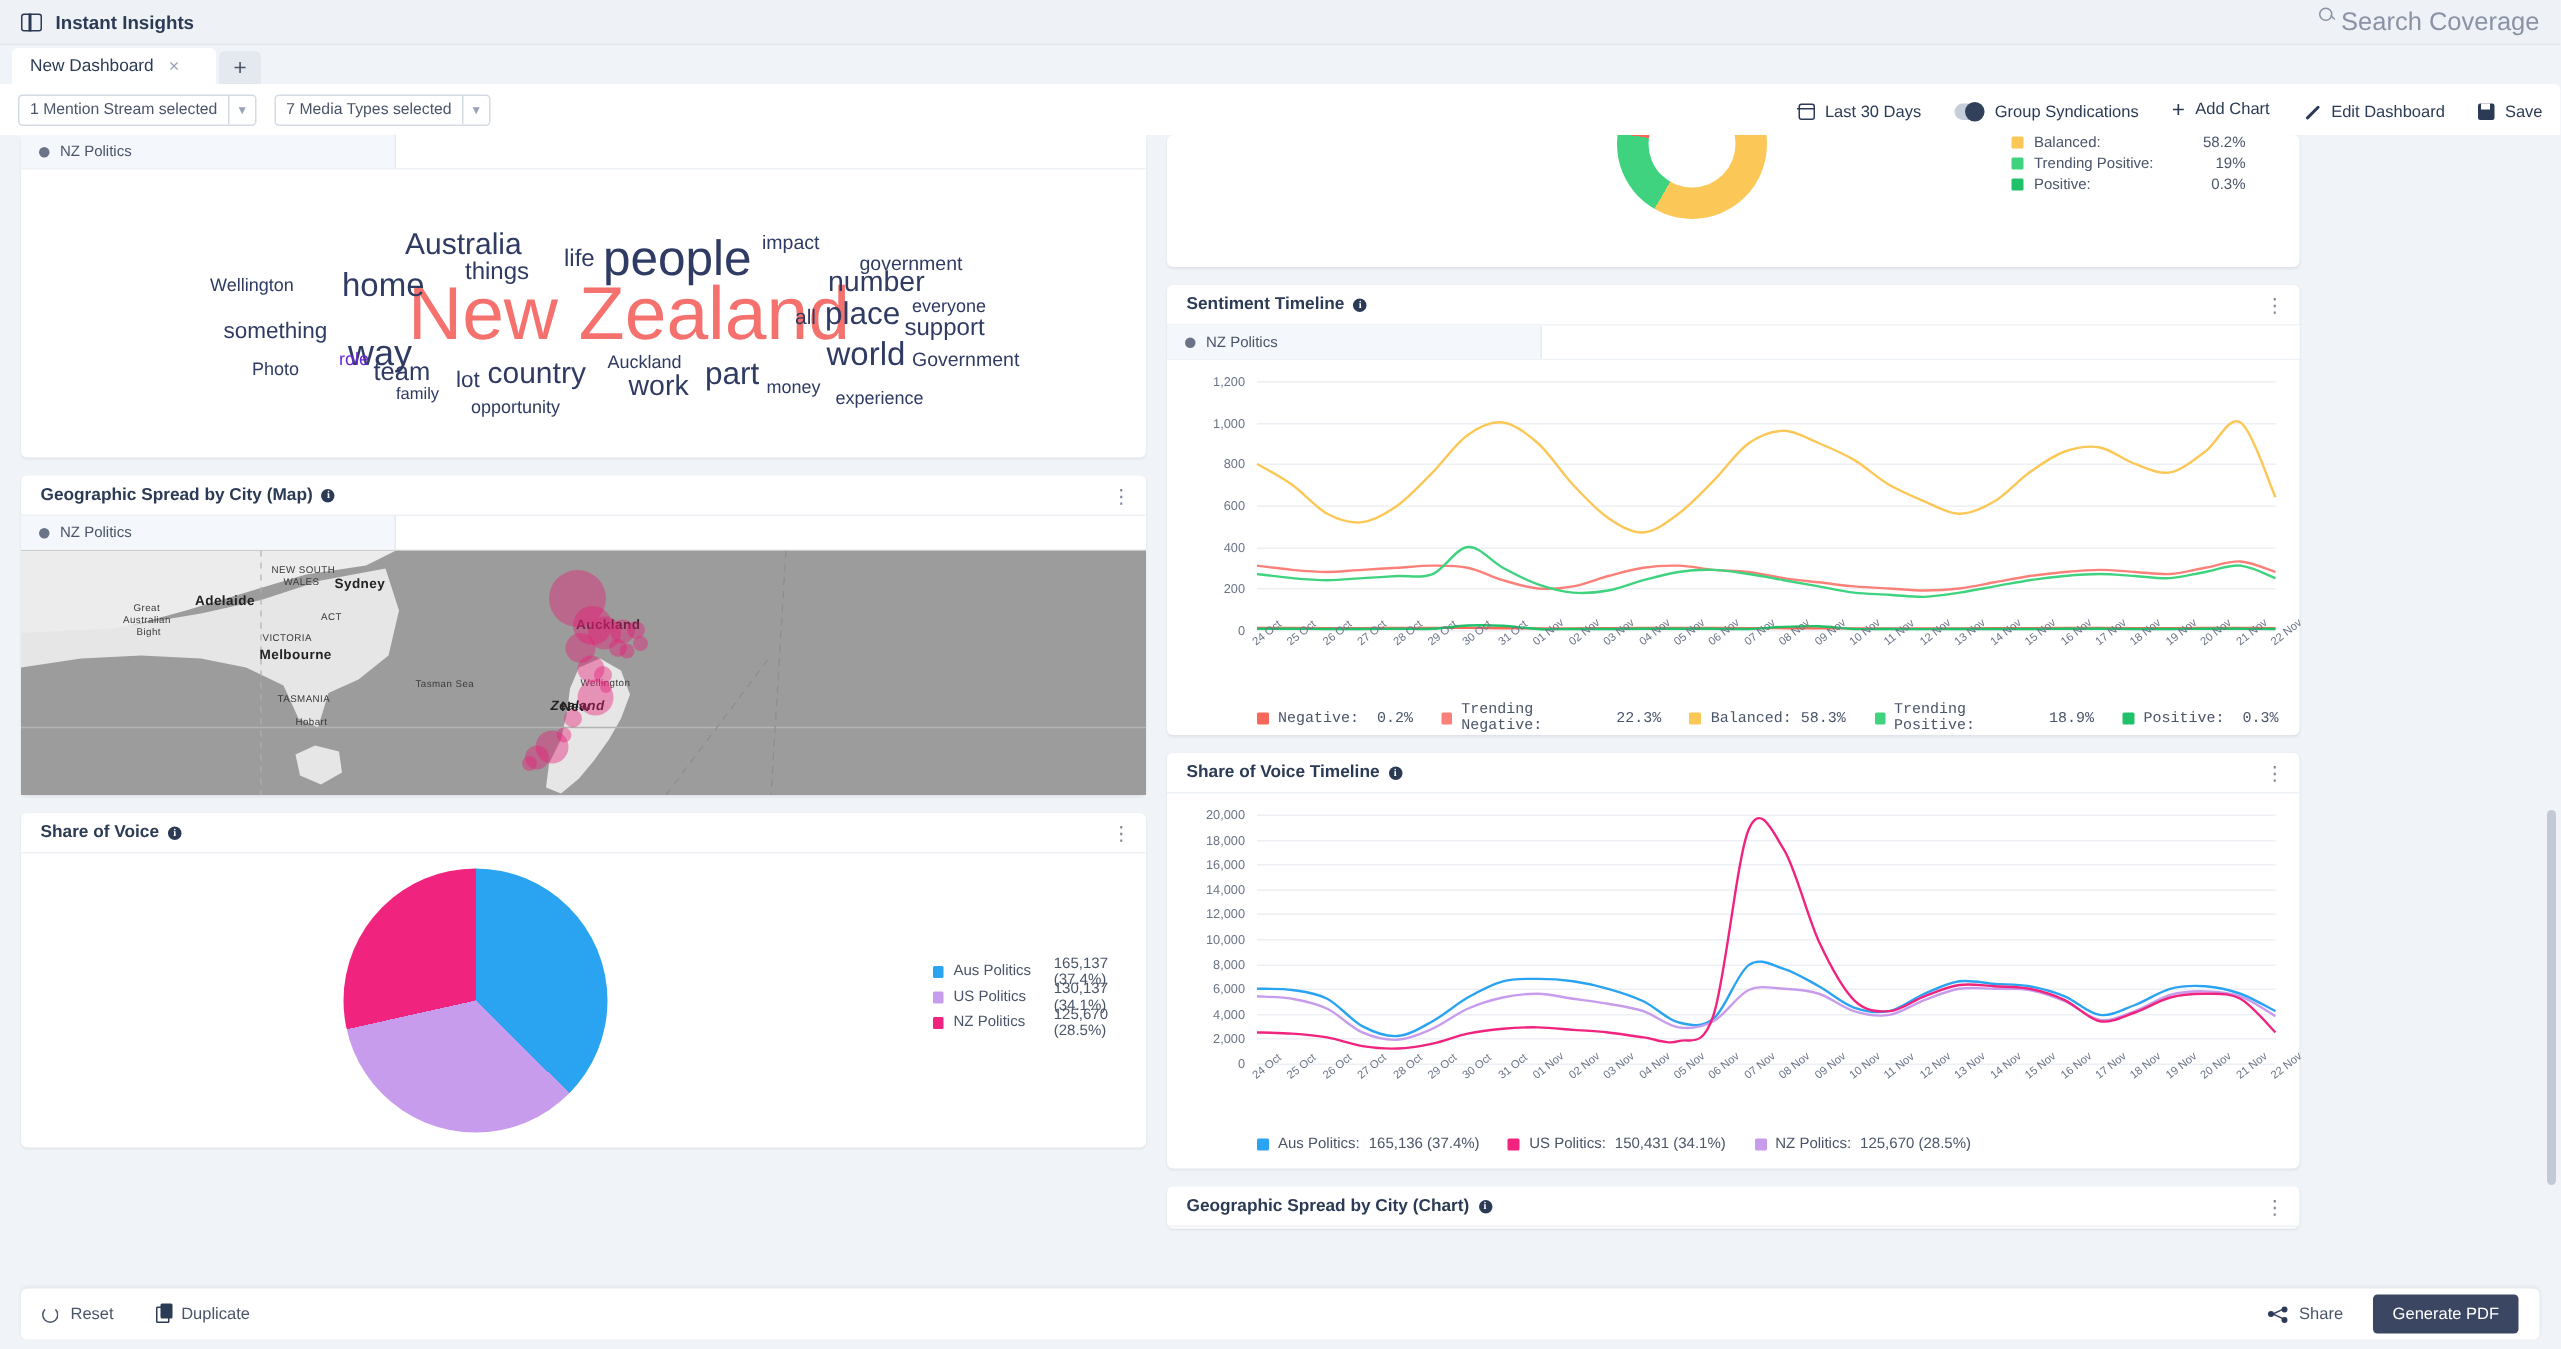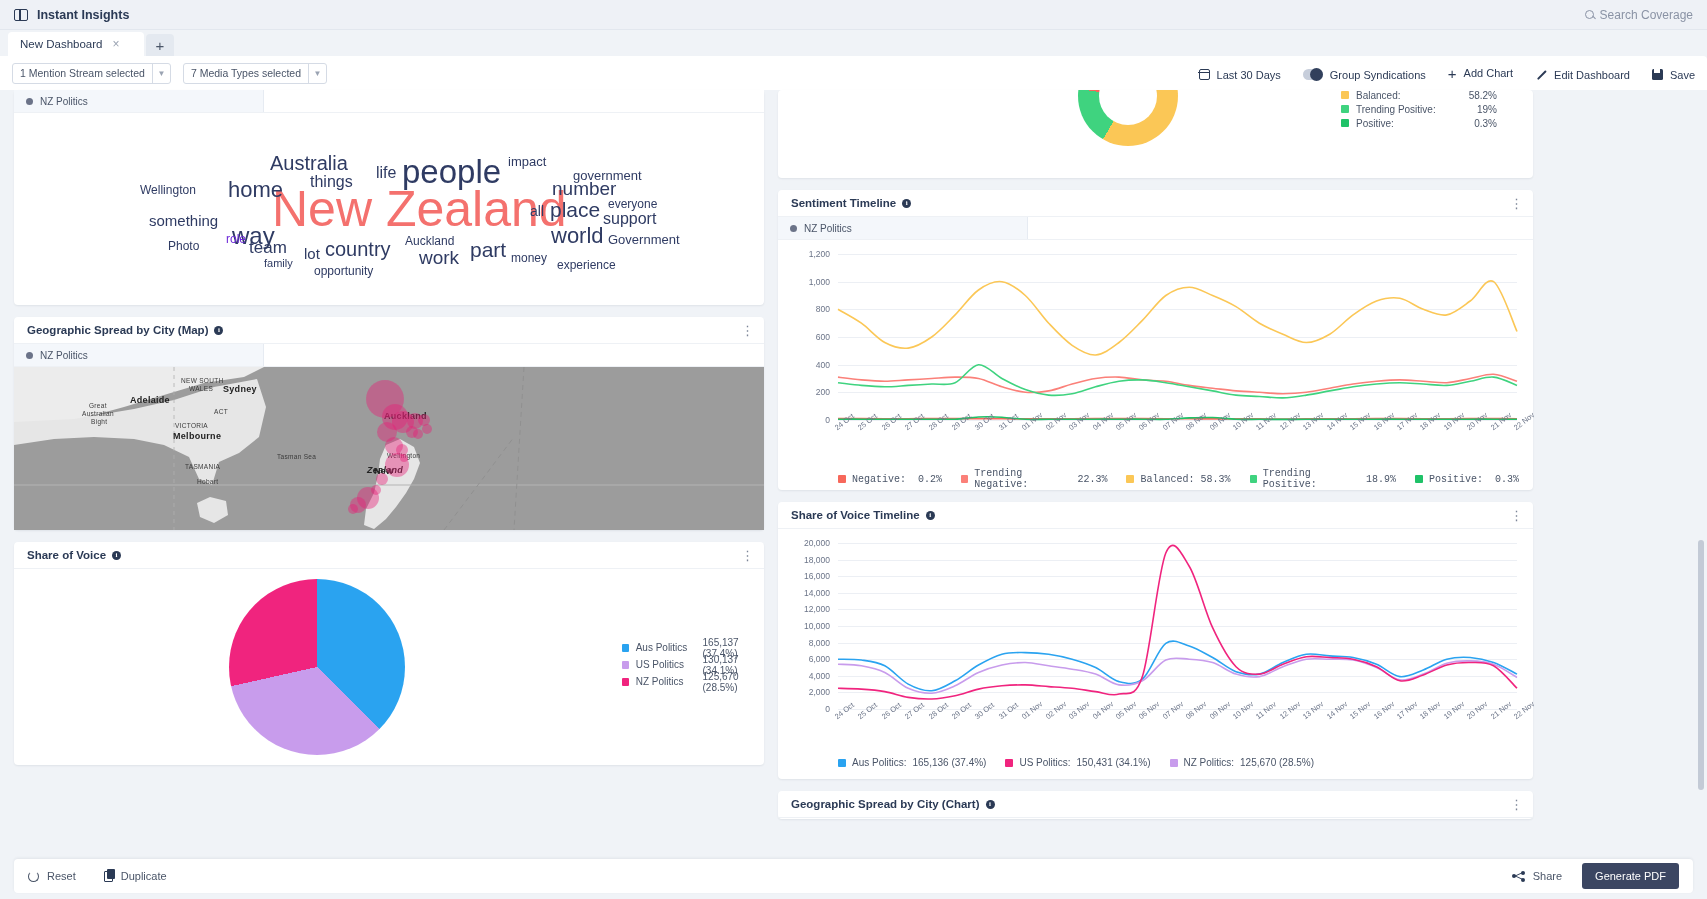--- a/index.html
+++ b/index.html
@@ -13,21 +13,21 @@
   
   .topbar {
     height: 30px; background: #eef1f6;
     display: flex; align-items: center; padding: 0 14px;
     border-bottom: 1px solid #e2e7ee;
     position: relative;
   }
   .topbar .brand { display: flex; align-items: center; gap: 9px; font-size: 12.5px; font-weight: 600; color: #2b3a55;}
   .panel-icon { width: 14px; height: 12px; border: 1.6px solid #2b3a55; border-radius: 2px; position: relative; }
   .panel-icon:after { content:""; position:absolute; left:4px; top:-1px; bottom:-1px; width:1.6px; background:#2b3a55;}
-  .search-coverage { position: absolute; right: 14px; display:flex; align-items:center; gap:6px; font-size:12px; color:#8a93a5;}
+  .search-coverage { position: absolute; right: 14px; display:flex; gap:6px; font-size:17px; color:#8a93a5;}
   .mag { width:9px;height:9px;border:1.4px solid #8a93a5;border-radius:50%; position:relative;display:inline-block;}
   .mag:after{content:"";position:absolute;width:4px;height:1.4px;background:#8a93a5;transform:rotate(45deg);right:-3px;bottom:0;}
 
   
   .tabstrip { height: 26px; display:flex; align-items:flex-end; padding-left: 8px; background:#f0f3f7;}
   .tab {
     background:#fff; border-radius:4px 4px 0 0; height:24px;
     display:flex; align-items:center; gap:10px; padding: 0 9px 0 12px;
     font-size:11.5px; color:#2b3a55; min-width:136px;
   }

